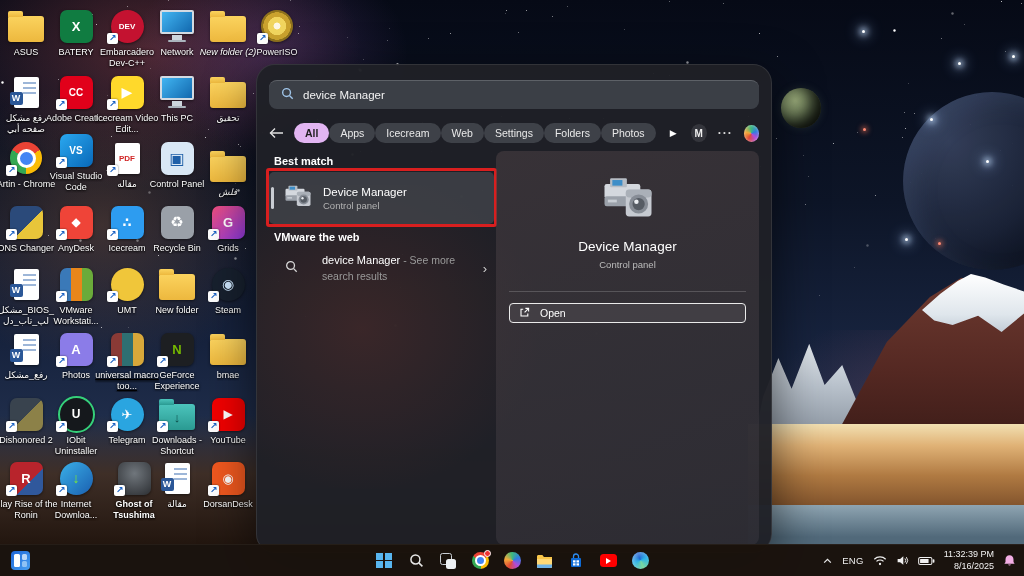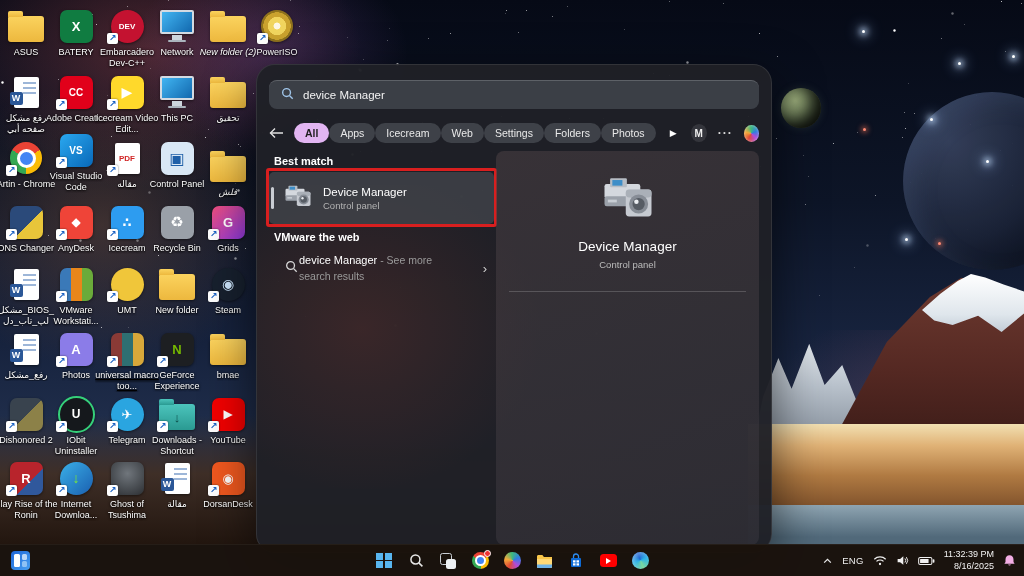--- a/index.html
+++ b/index.html
@@ -96,21 +96,21 @@
     background:conic-gradient(from 210deg,#e04a35,#f2a93b,#3fba7c,#2f7de0,#b14bd8,#e04a35);
     box-shadow:inset 0 0 3px rgba(255,255,255,.5);}
   .sec-h{position:absolute;left:17px;font-size:11px;font-weight:bold;color:#fff;}
   .bm-item{position:absolute;left:12px;top:107px;width:225px;height:52px;border-radius:5px;
     background:rgba(68,71,78,.75);display:flex;align-items:center;gap:10px;padding-left:14px;box-sizing:border-box;cursor:pointer;}
   .sel-bar{position:absolute;left:2px;top:15px;width:3px;height:22px;border-radius:2px;background:#c9cdd3;}
   .bm-t1{font-size:11.5px;color:#fff;}
   .bm-t2{font-size:9.5px;color:#b2b2b2;margin-top:2px;}
   .red-box{position:absolute;left:9px;top:103px;width:231px;height:59px;border:3px solid var(--annotation-red,#d81f1f);
     border-radius:3px;box-sizing:border-box;pointer-events:none;}
-  .web-item{position:absolute;left:12px;top:184px;width:228px;height:44px;display:flex;align-items:flex-start;gap:1px;
+  .web-item{position:absolute;left:12px;top:184px;width:228px;height:44px;display:flex;align-items:flex-start;gap:24px;
     padding:4px 0 0 16px;box-sizing:border-box;cursor:pointer;border-radius:5px;}
   .web-text{width:162px;font-size:11px;line-height:1.45;}
   .web-q{color:#fff;}
   .web-s{color:#9a9a9a;font-size:10.5px;}
   .web-chev{position:absolute;right:10px;top:12px;color:#cfcfcf;font-size:13px;}
   .preview{position:absolute;left:239px;top:86px;width:263px;height:394px;border-radius:8px;
     background:linear-gradient(160deg,rgba(72,62,66,.6),rgba(56,54,62,.55));
     display:flex;flex-direction:column;align-items:center;}
   .pv-icon{margin-top:24px;}
   .pv-title{margin-top:13px;font-size:13.5px;color:#fff;}
@@ -421,21 +421,21 @@
         </div>
       <div class="di-label">Play Rise of the Ronin</div>
       </div>
       <div class="dicon" style="left: 44px; top: 460px;">
         <div class="di-glyph">
           <span class="g-circle" style="background:linear-gradient(135deg,#3ab0e8,#1a5fb0);color:#7ae83a;font-size:14px;">↓</span>
           <span class="sc"></span>
         </div>
       <div class="di-label">Internet Downloa...</div>
       </div>
-      <div class="dicon" style="left: 95px; top: 460px;">
+      <div class="dicon" style="left: 102px; top: 460px; font-weight: bold;">
         <div class="di-glyph">
           <span class="g-tile" style="background:radial-gradient(circle at 50% 35%,#70767c,#2c2f33);color:#fff;font-size:13px;"></span>
           <span class="sc"></span>
         </div>
       <div class="di-label">Ghost of Tsushima</div>
       </div>
       <div class="dicon" style="left: 145px; top: 460px;">
         <div class="di-glyph">
           <span class="g-page">
             <i class="pg-lines"></i>
@@ -532,20 +532,30 @@
     <rect x="7" y="22" width="8" height="2.5" fill="#c8cdd4"></rect>
     <rect x="23" y="13" width="23" height="24" rx="3" fill="#c6cad1"></rect>
     <rect x="23" y="13" width="23" height="7" rx="3" fill="#aab0b8"></rect>
     <circle cx="34.5" cy="26" r="8.5" fill="#878d96"></circle>
     <circle cx="34.5" cy="26" r="5.5" fill="#565c64"></circle>
     <circle cx="32.5" cy="24" r="2" fill="#e9ecf0"></circle>
           </svg></div>
       <div class="pv-title">Device Manager</div>
       <div class="pv-sub">Control panel</div>
       <div class="pv-divider"></div>
+      <button class="open-btn">
+        <span>
+          <svg width="11" height="11" viewBox="0 0 11 11" fill="none" stroke="#fff" stroke-width="1.1">
+            <path d="M4.2 2.2H2v6.8h6.8V6.6"></path>
+              <path d="M6.4 1.4h3.2v3.2"></path>
+              <path d="M9.4 1.6 5.6 5.4"></path>
+            </svg>
+        </span>
+        <span>Open</span>
+      </button>
     </div>
   </div>
 
   <div class="taskbar">
     <div class="tb-left" id="tb-widgets">
         <div style="position:relative;width:19px;height:19px;border-radius:4px;overflow:hidden;background:linear-gradient(135deg,#1f66d8,#48a0f0)">
     <i style="position:absolute;left:3px;top:3px;width:6px;height:13px;background:#fff;border-radius:1.5px"></i>
     <i style="position:absolute;left:10.5px;top:3px;width:5.5px;height:6px;background:#bcd8f8;border-radius:1.5px"></i>
     <i style="position:absolute;left:10.5px;top:10px;width:5.5px;height:6px;background:#8ec2f4;border-radius:1.5px"></i>
         </div>

